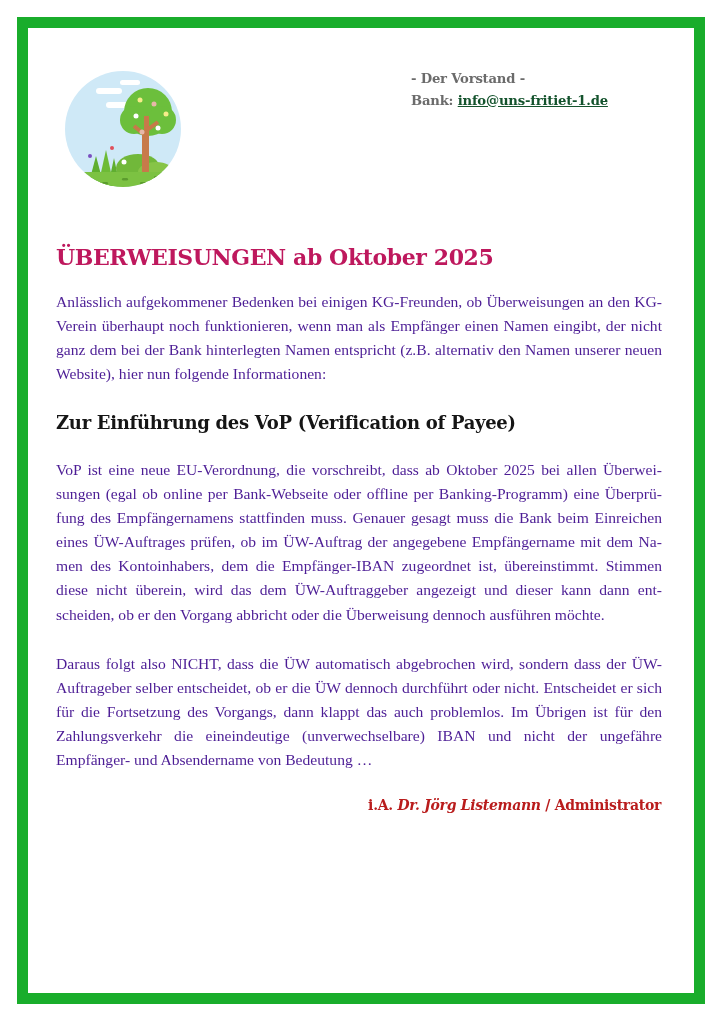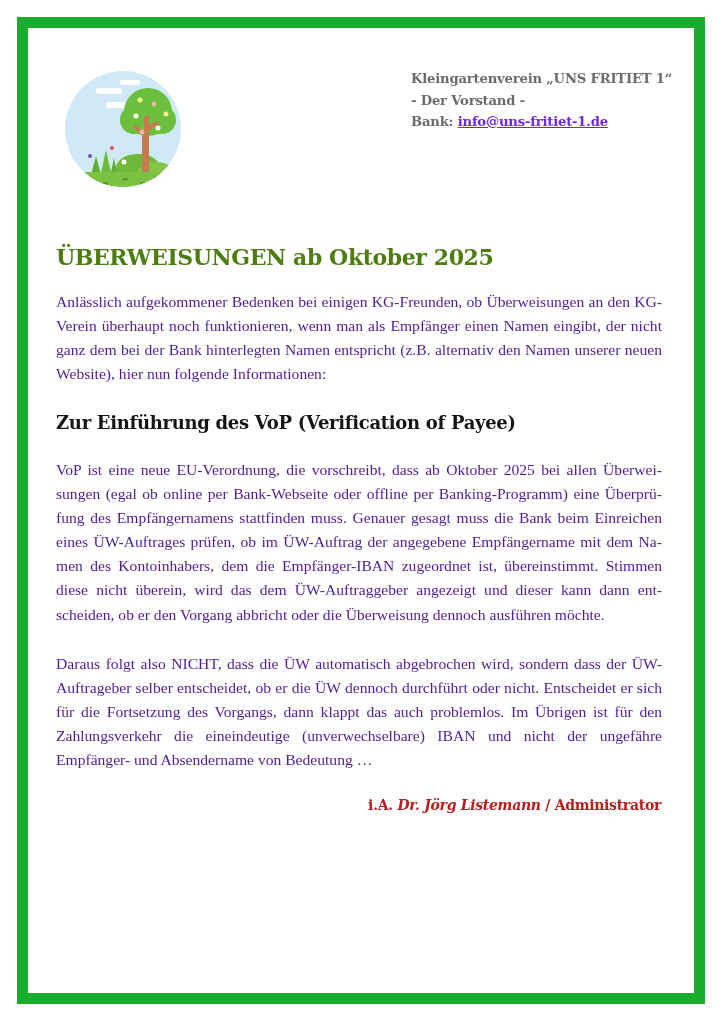--- a/index.html
+++ b/index.html
@@ -7,24 +7,24 @@
     .frame {
       position: absolute; left: 17px; top: 17px; width: 666px; height: 965px;
       border: 11px solid #19ad2b; background: #fff;
     }
     .logo { position: absolute; left: 62px; top: 68px; width: 122px; height: 122px; }
     .header {
       position: absolute; left: 411px; top: 68px;
       font-family: "DejaVu Serif", serif; font-size: 13.2px; line-height: 21.5px;
       color: #6b6b6b; font-weight: bold; letter-spacing: -0.2px;
     }
-    .header a { color: #6d28d9; text-decoration: underline; }
+    .header a { color: #14532d; text-decoration: underline; }
     .title {
       position: absolute; left: 56px; top: 244px;
-      font-family: "DejaVu Serif", serif; font-weight: bold; font-size: 22px; color: #4d7c0f;
+      font-family: "DejaVu Serif", serif; font-weight: bold; font-size: 22px; color: #be185d;
       letter-spacing: -0.4px; margin: 0;
     }
     .body-text {
       position: absolute; left: 56px; width: 606px;
       font-family: "Liberation Serif", serif; font-size: 15.6px; line-height: 24.1px;
       color: #4c1d95; text-align: justify; margin: 0;
     }
     .p1 { top: 290px; }
     .subhead {
       position: absolute; left: 56px; top: 412px;
@@ -82,21 +82,20 @@
       <rect x="20" y="110" width="6" height="2.5" rx="1.2" fill="#5c9c2e"></rect>
       <rect x="40" y="114" width="6" height="2.5" rx="1.2" fill="#5c9c2e"></rect>
       <rect x="60" y="110" width="6" height="2.5" rx="1.2" fill="#5c9c2e"></rect>
       <rect x="78" y="114" width="6" height="2.5" rx="1.2" fill="#5c9c2e"></rect>
       <rect x="92" y="108" width="6" height="2.5" rx="1.2" fill="#5c9c2e"></rect>
     </g>
   </svg>
 </div>
 
 <div class="header">
-  <div>Kleingartenverein „UNS FRITIET 1“</div>
   <div>- Der Vorstand -</div>
   <div><span>Bank: </span><a>info@uns-fritiet-1.de</a></div>
 </div>
 
 <h1 class="title">ÜBERWEISUNGEN ab Oktober 2025</h1>
 
 <p class="body-text p1">Anlässlich aufgekommener Bedenken bei einigen KG-Freunden, ob Überweisungen an den KG-Verein überhaupt noch funktionieren, wenn man als Empfänger einen Namen eingibt, der nicht ganz dem bei der Bank hinterlegten Namen entspricht (z.B. alternativ den Namen un­serer neuen Website), hier nun folgende Informationen:</p>
 
 <h2 class="subhead">Zur Einführung des VoP (Verification of Payee)</h2>
 

